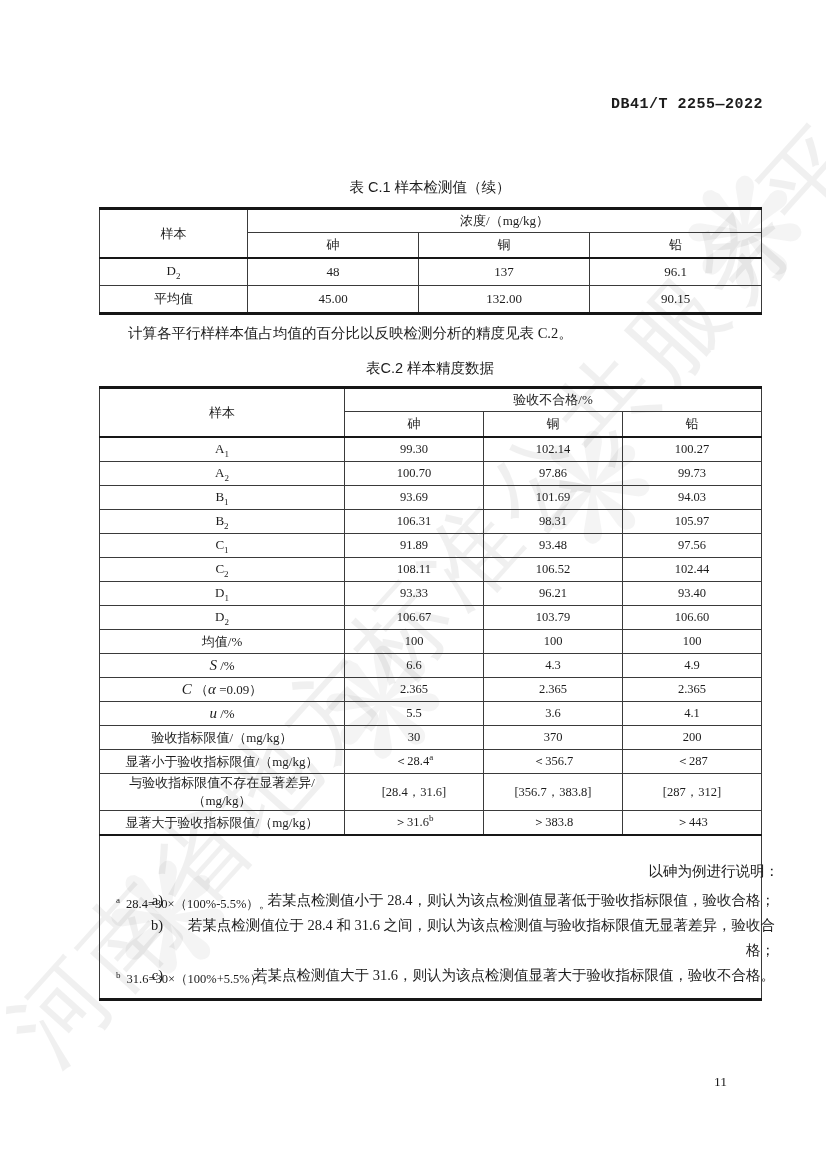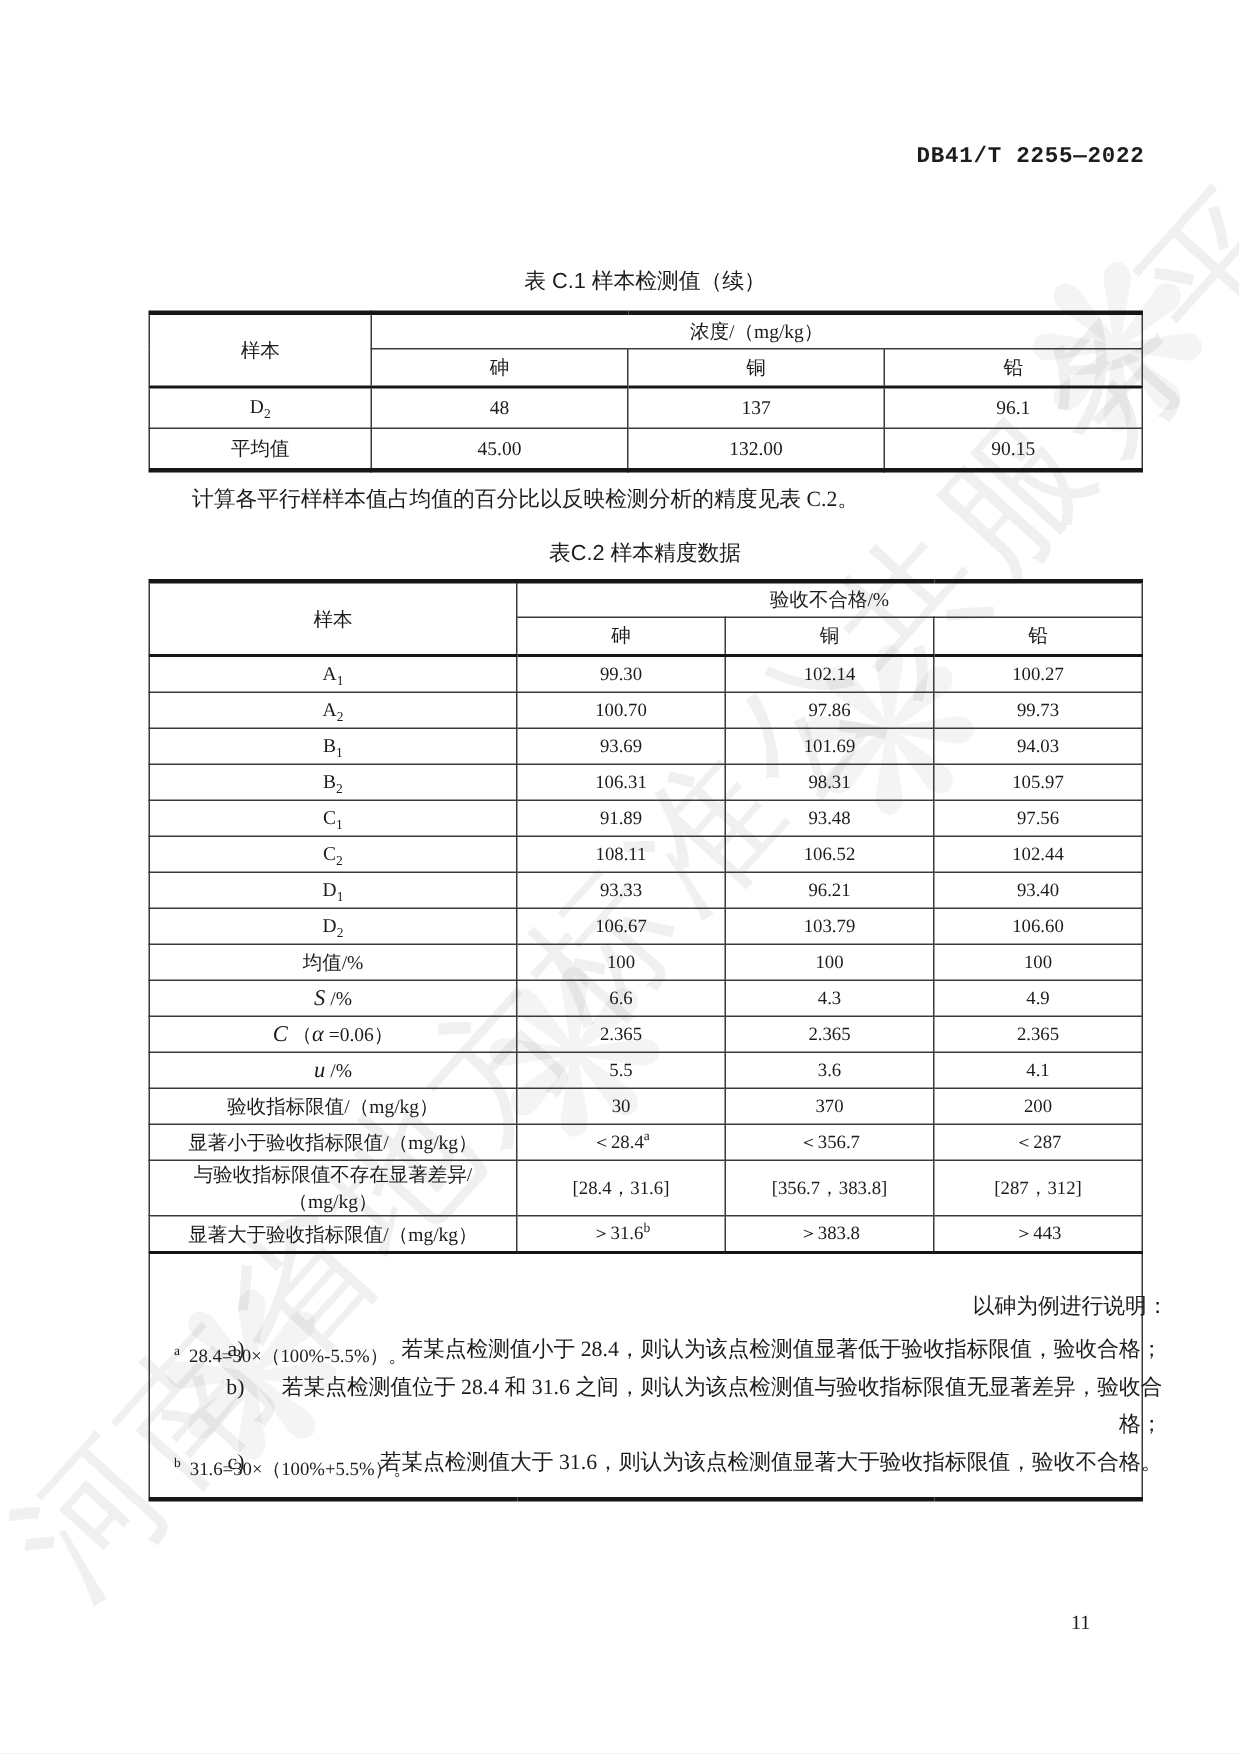--- a/index.html
+++ b/index.html
@@ -191,21 +191,21 @@
           <td>100</td>
           <td>100</td>
         </tr>
         <tr>
           <td class="lbl"><span class="it">S</span><span> /%</span></td>
           <td>6.6</td>
           <td>4.3</td>
           <td>4.9</td>
         </tr>
         <tr>
-          <td class="lbl"><span class="it">C</span><span> （</span><span class="it">α</span><span> =0.06）</span></td>
+          <td class="lbl"><span class="it">C</span><span> （</span><span class="it">α</span><span> =0.09）</span></td>
           <td>2.365</td>
           <td>2.365</td>
           <td>2.365</td>
         </tr>
         <tr>
           <td class="lbl"><span class="it">u</span><span> /%</span></td>
           <td>5.5</td>
           <td>3.6</td>
           <td>4.1</td>
         </tr>

